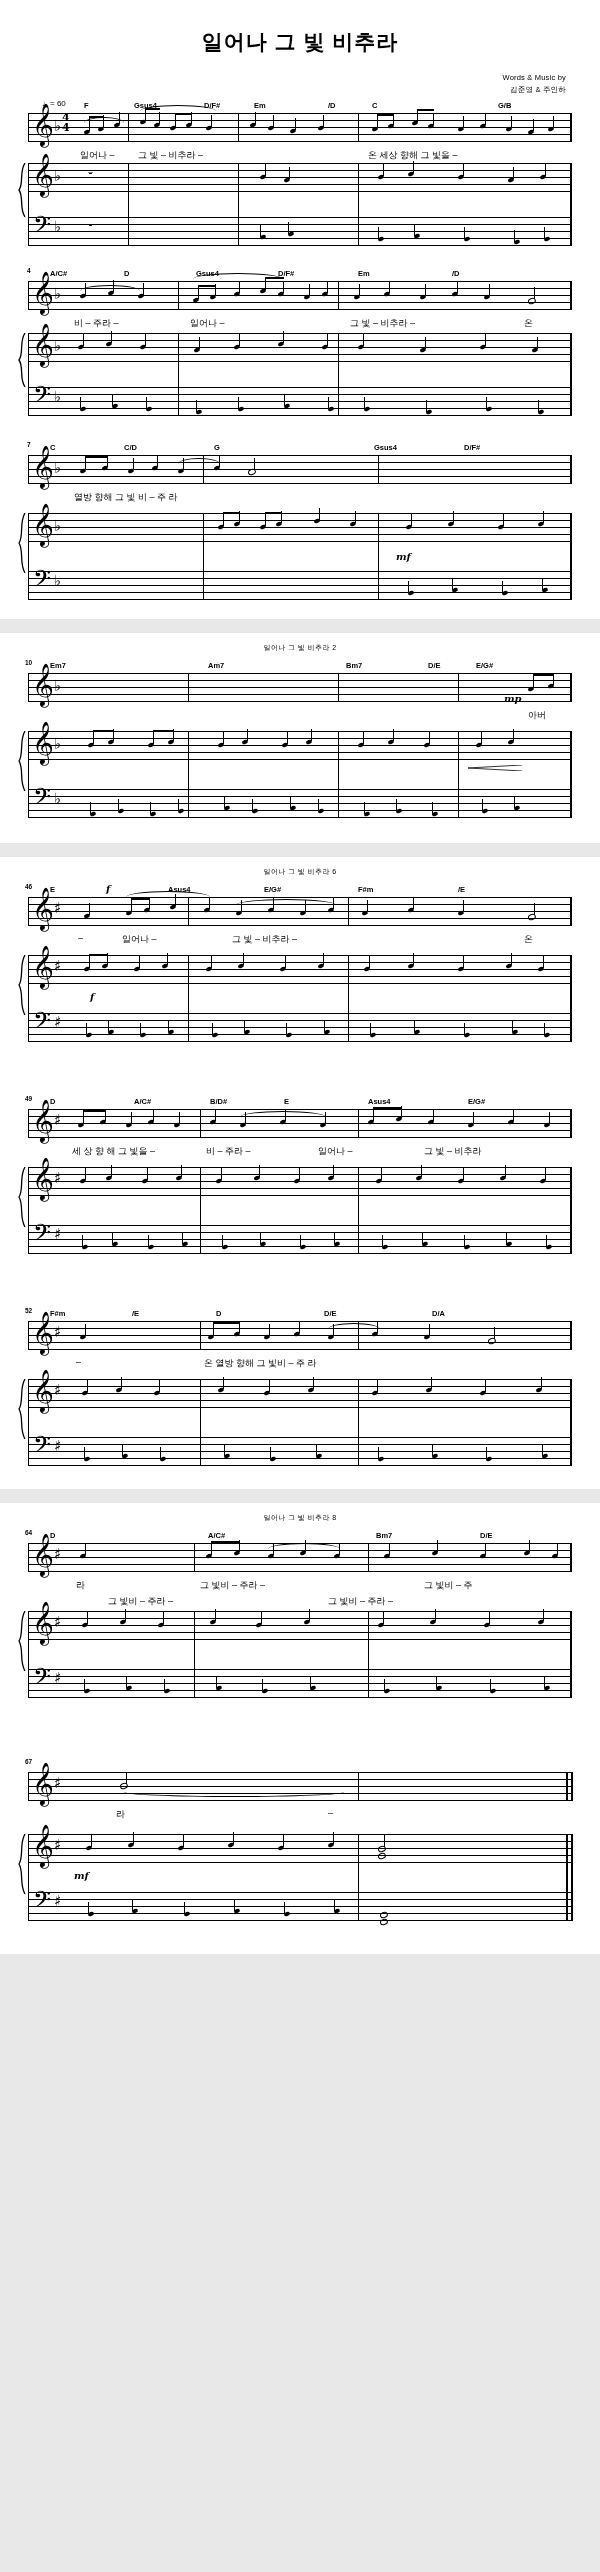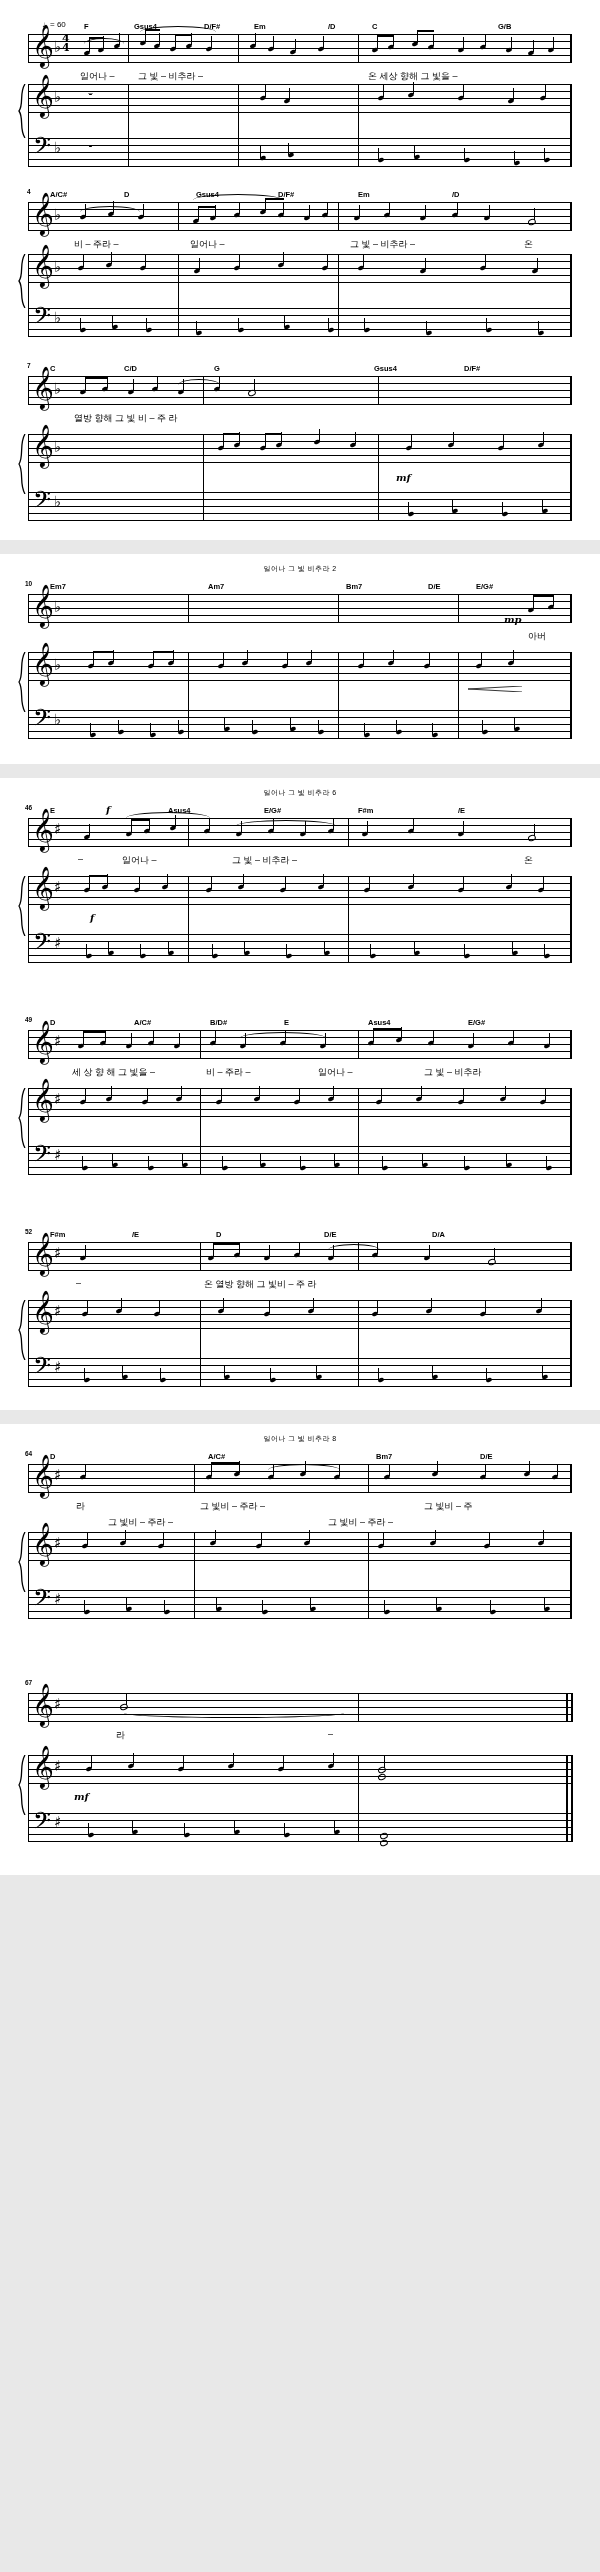--- a/index.html
+++ b/index.html
@@ -210,22 +210,25 @@
     color:#000;
   }
 </style>
 </head>
 <body>
 
 <div class="page">
 
   <div class="sheet" style="padding-bottom:18px;">
 
+    <div class="title">일어나 그 빛 비추라</div>
 
     <div class="credits">
+      <div>Words &amp; Music by</div>
+      <div>김준영 &amp; 주인하</div>
     </div>
 
     <div class="system" style="height:108px;margin-top:14px;">
 
       <div class="tempo" style="left:14px;top:-10px;">♩= 60</div>
 
       <div class="sysblock" style="position:absolute;left:0;right:0;top:4px;">
         <div class="staff">
           <div class="ln l0"></div>
             <div class="ln l1"></div>

